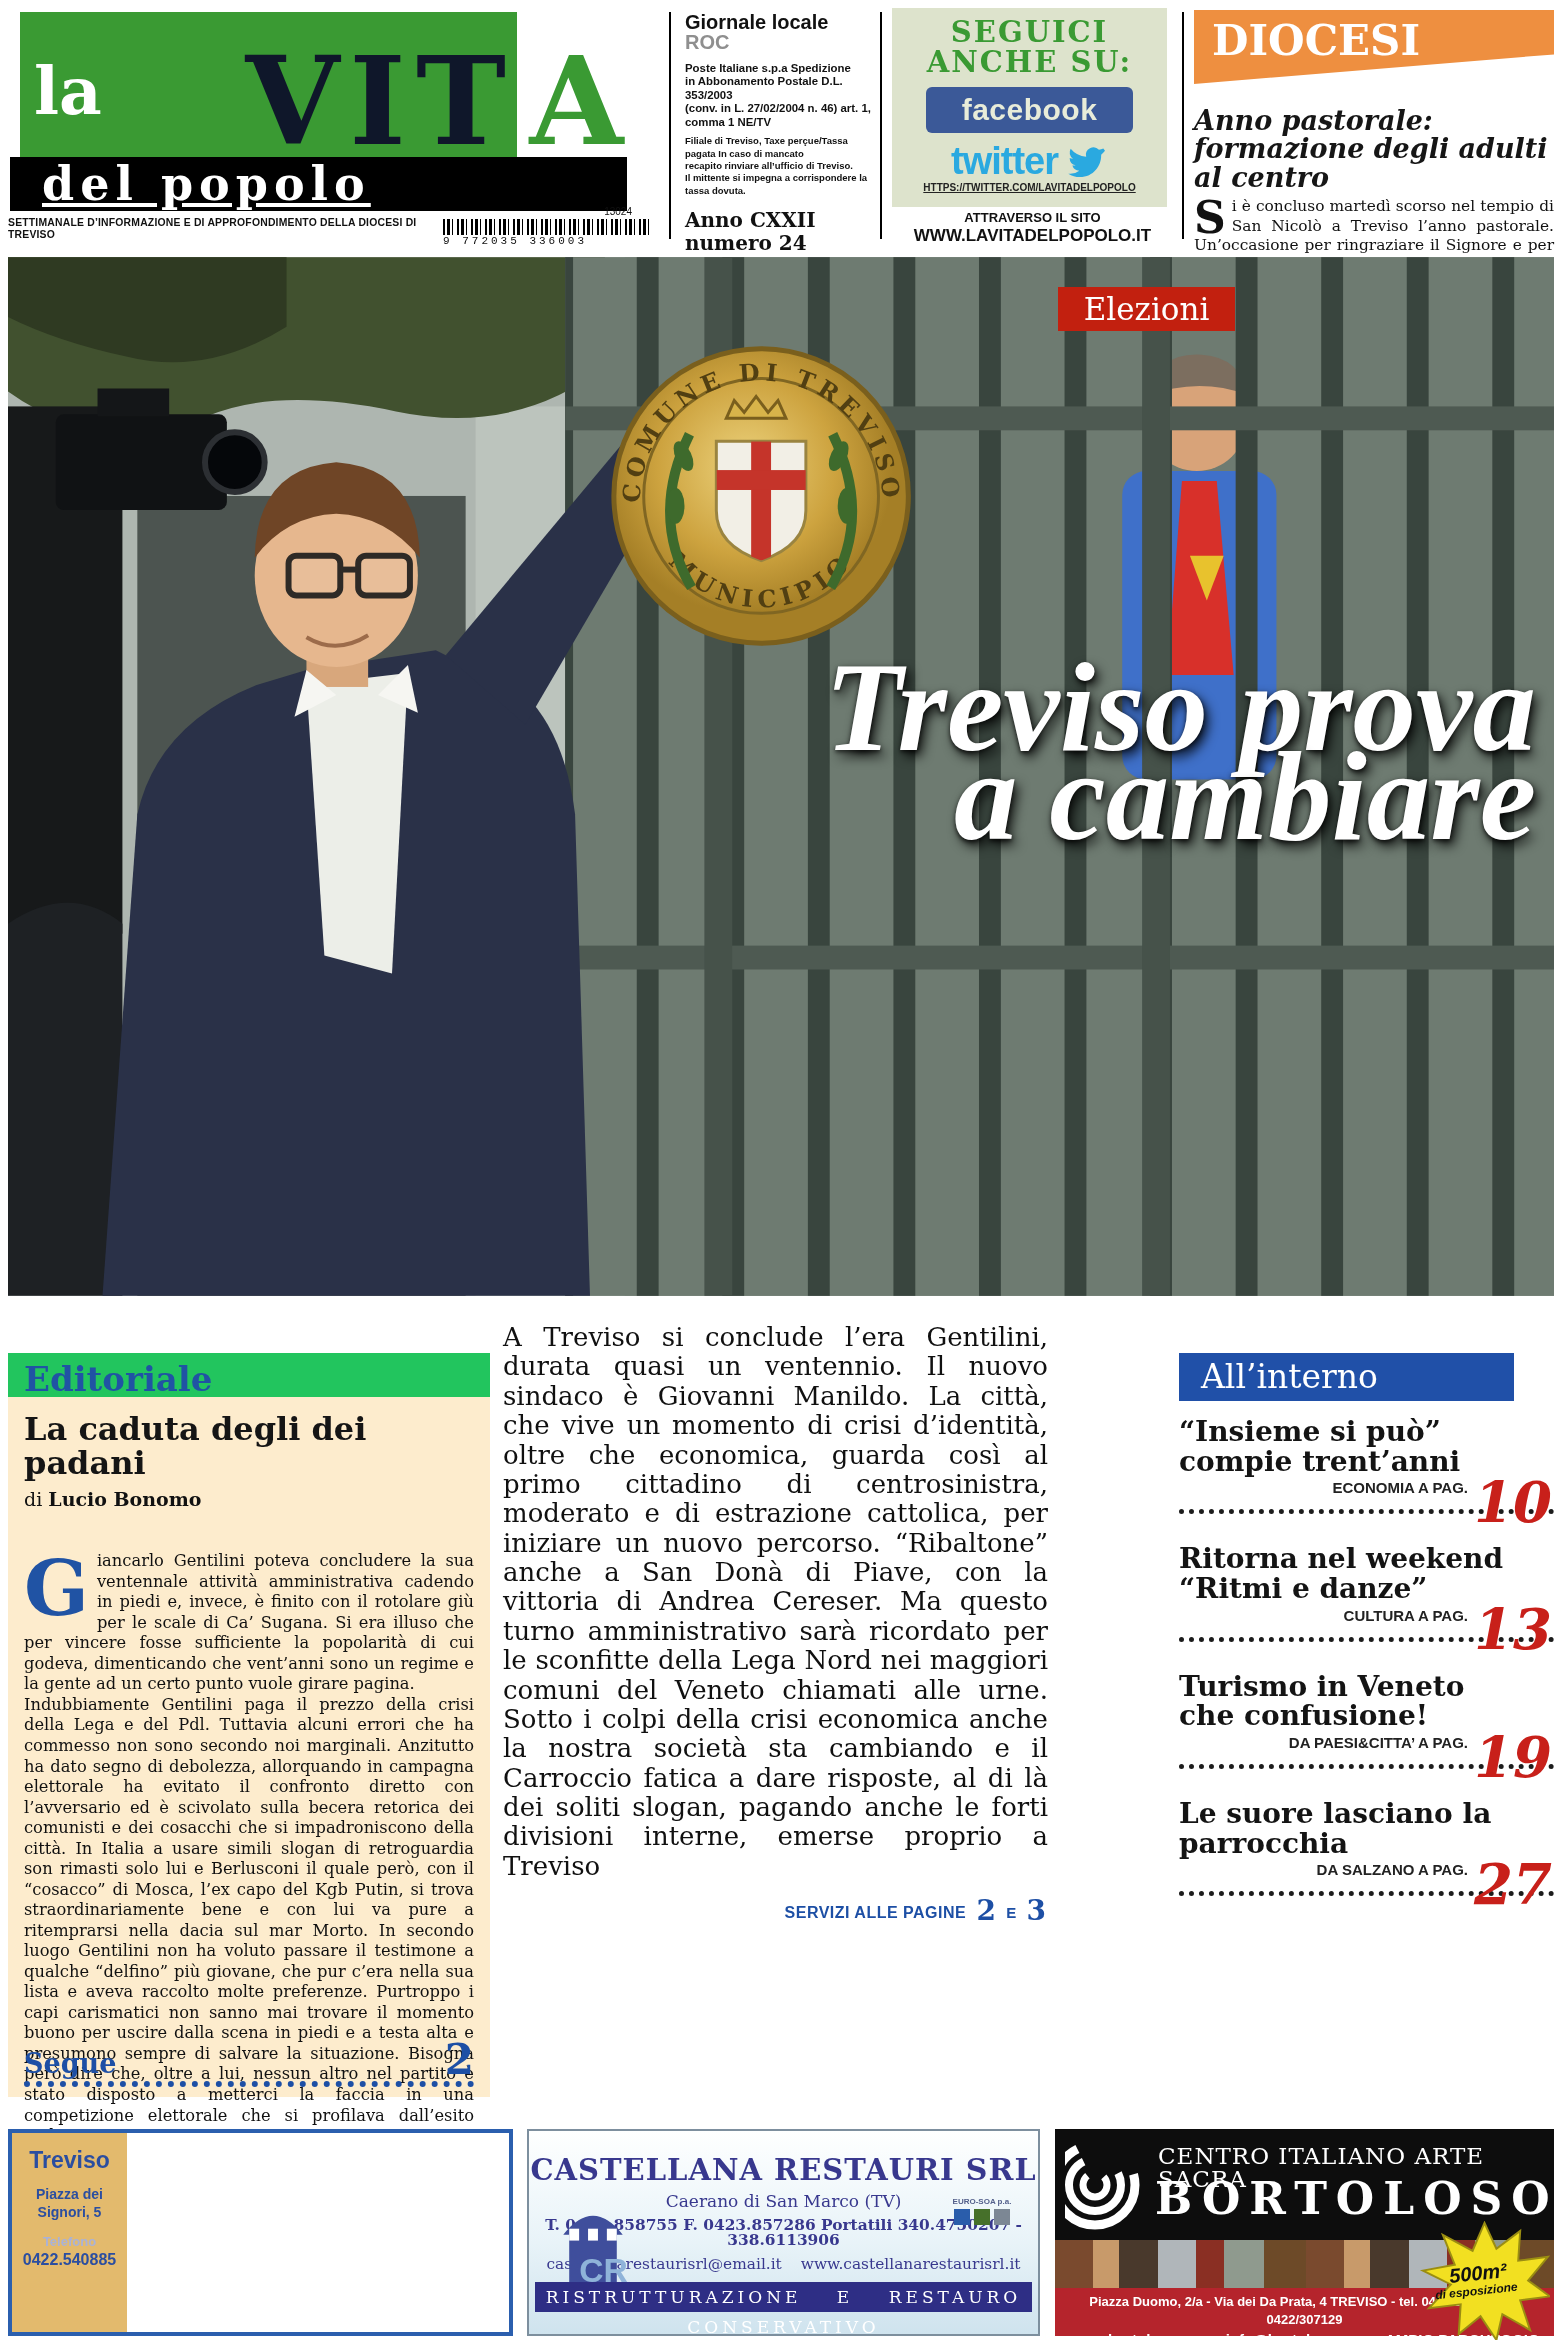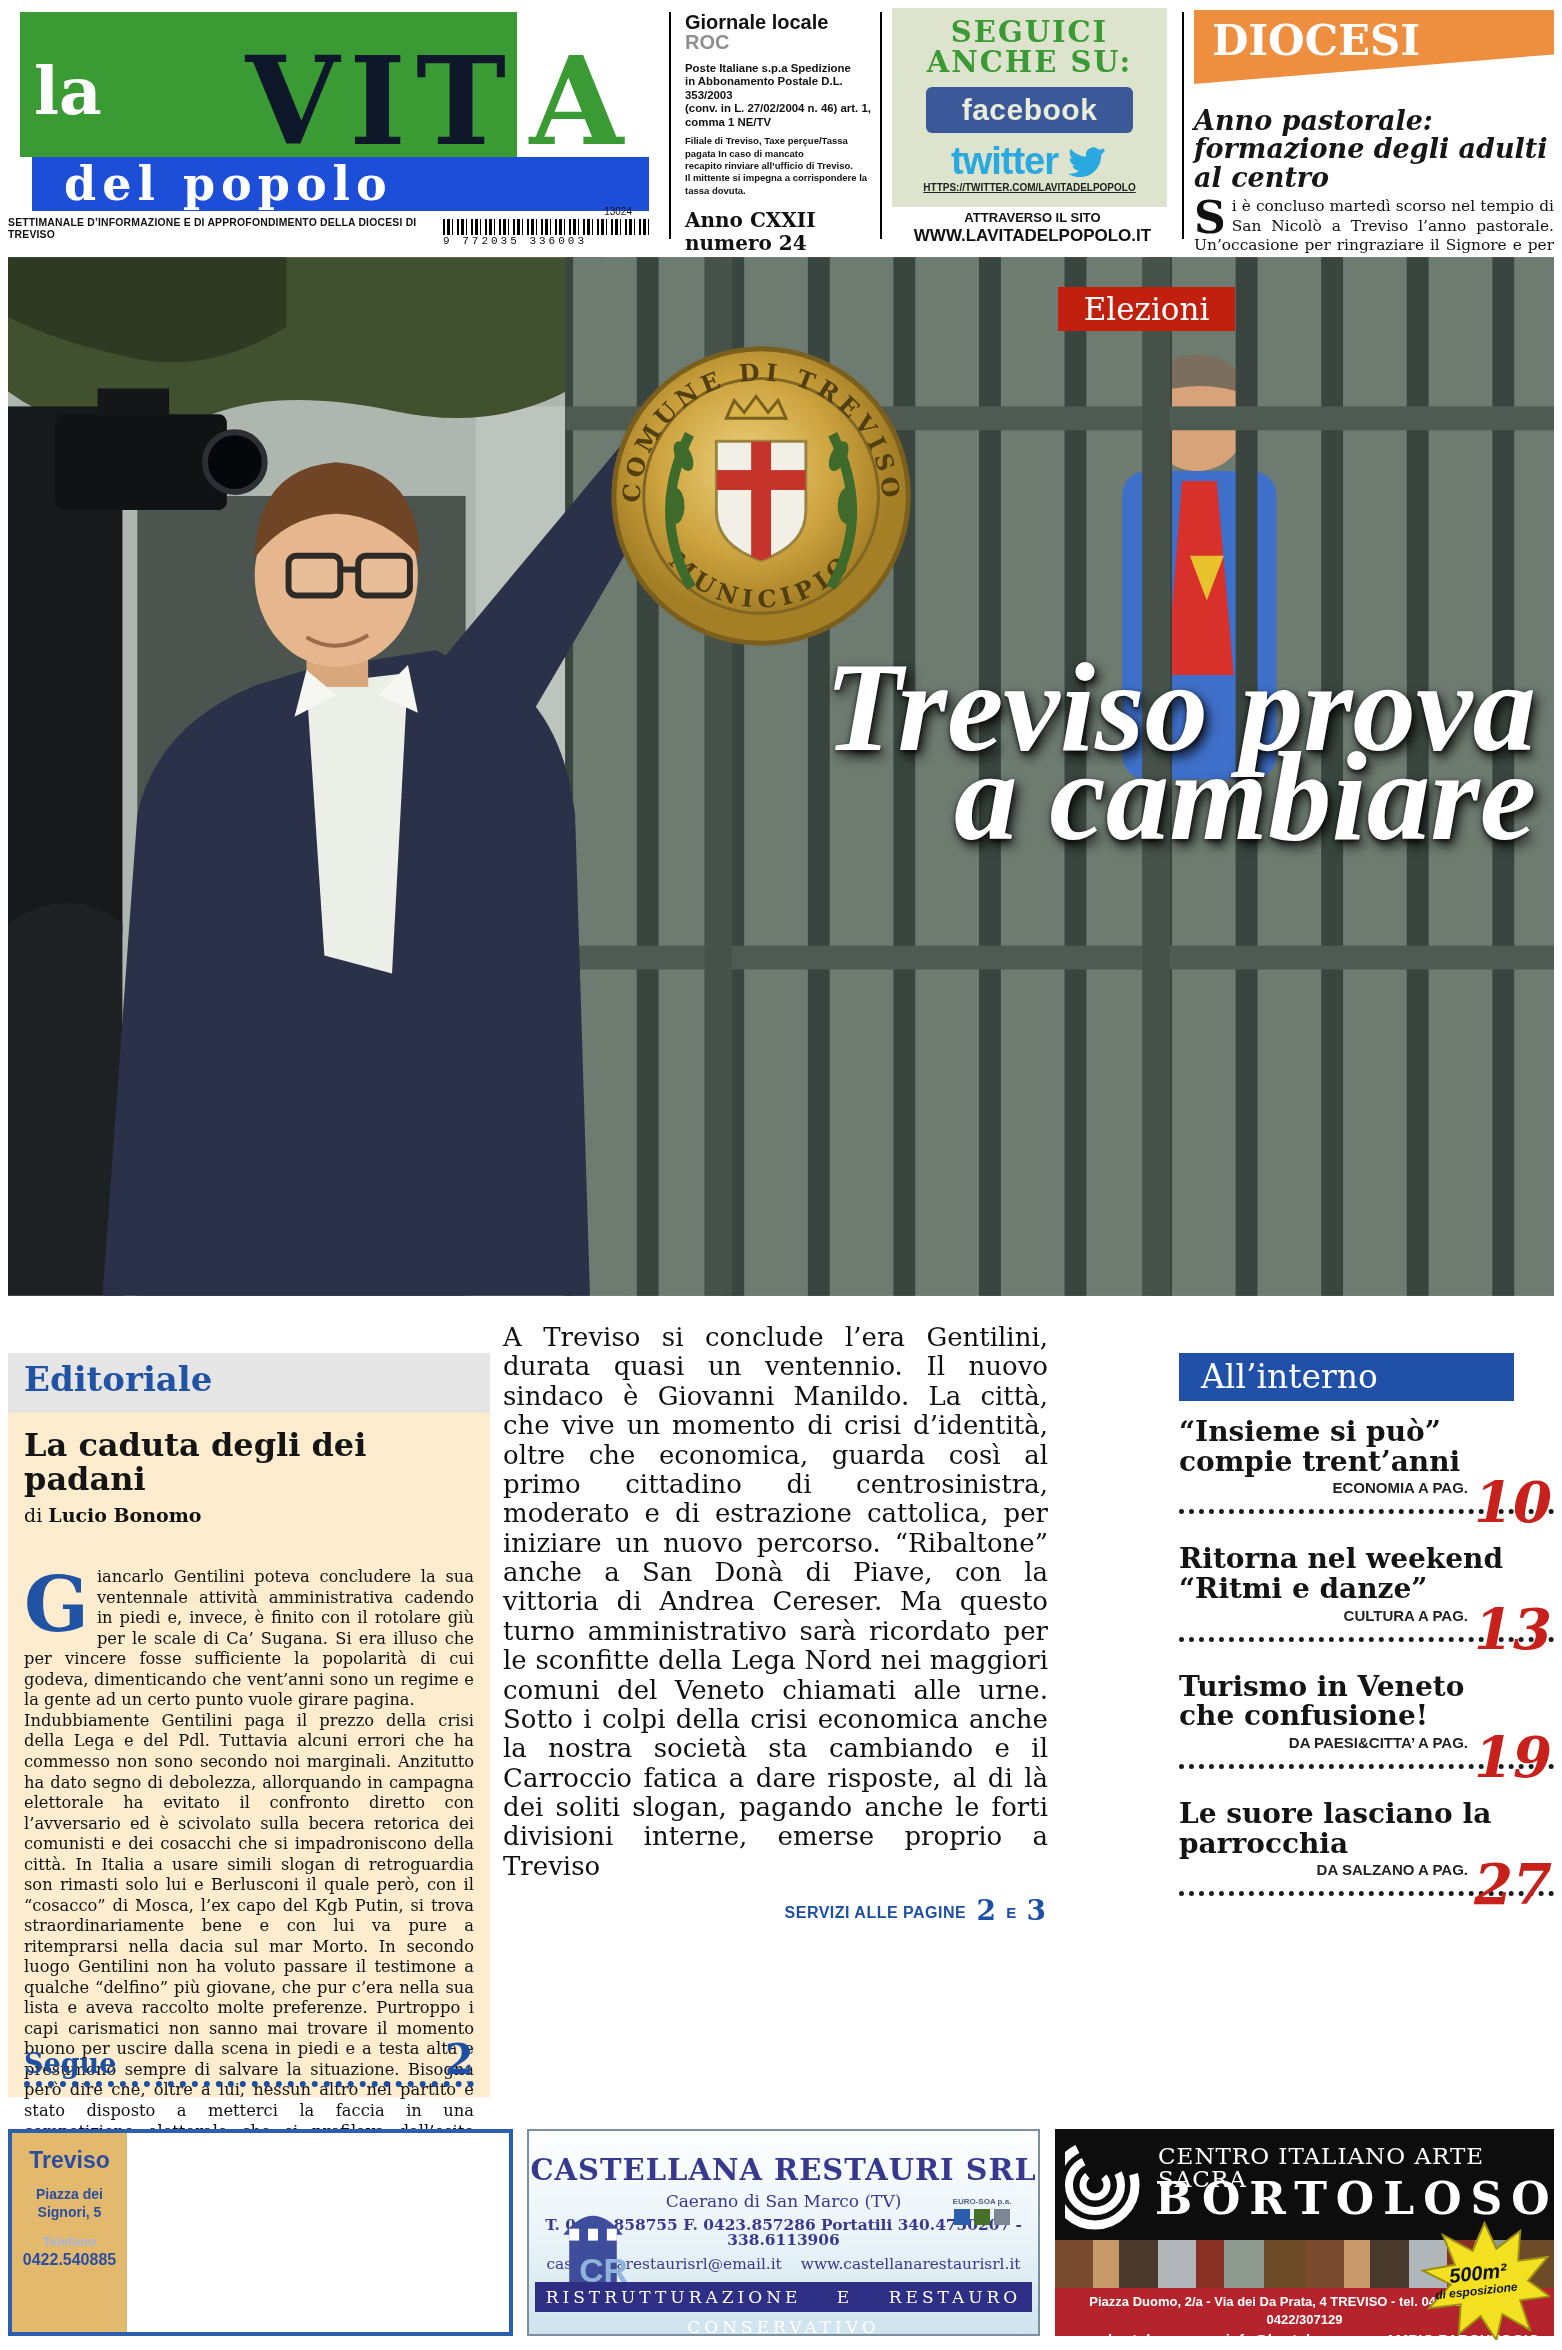--- a/index.html
+++ b/index.html
@@ -6,22 +6,22 @@
   #page{position:relative;width:1562px;height:2350px;background:#fff;overflow:hidden;
         font-family:"DejaVu Serif","Liberation Serif",serif;color:#111;}
   .abs{position:absolute;}
 
   
   .logo-green{left:20px;top:12px;width:498px;height:145px;background:#3a9a33;display:flex;align-items:flex-end;justify-content:flex-end;}
   .logo-vita{font:700 121px/0.92 "DejaVu Serif",serif;color:#0f172a;letter-spacing:10px;padding-right:2px;}
   .logo-la{left:34px;top:58px;font:700 66px/1 "DejaVu Serif",serif;color:#fff;z-index:2;}
   .logo-white{left:517px;top:12px;width:119px;height:145px;background:#fff;display:flex;align-items:flex-end;justify-content:center;}
   .logo-vita-last{font:700 121px/0.92 "DejaVu Serif",serif;color:#3a9a33;}
-  .logo-black{left:32px;top:157px;width:617px;height:54px;background:#1d4ed8;color:#fff;
-              font:700 46px/54px "DejaVu Serif",serif;letter-spacing:6px;padding-left:32px;box-sizing:border-box;}
+  .logo-black{left:10px;top:157px;width:617px;height:54px;background:#000000;color:#fff;
+              font:700 46px/54px "DejaVu Serif",serif;letter-spacing:6px;padding-left:32px;box-sizing:border-box;text-decoration:underline;}
   .tagline{left:8px;top:217px;width:432px;font:700 10.4px/1.2 "Liberation Sans",sans-serif;letter-spacing:0.2px;color:#111;}
   .vdiv{width:2px;background:#000;top:12px;height:227px;}
 
   .issue-col{left:685px;top:12px;width:187px;}
   .issue-title{font:700 20px/1 "Liberation Sans",sans-serif;color:#111;}
   .issue-roc{color:#8f8f8f;}
   .postal{margin-top:10px;font:700 11.4px/1.18 "Liberation Sans",sans-serif;}
   .postal-small{margin-top:6px;font:700 9.5px/1.3 "Liberation Sans",sans-serif;}
   .issue-anno{margin-top:12px;font:700 20px/1.15 "DejaVu Serif",serif;}
   .issue-price{margin-top:14px;text-align:right;font:700 26px/1 "DejaVu Serif",serif;}
@@ -54,21 +54,21 @@
   .hero{left:8px;top:257px;width:1546px;height:1039px;overflow:hidden;background:#7e8a82;}
   .hero svg{position:absolute;left:0;top:0;}
   .kicker{position:absolute;left:1050px;top:30px;width:177px;height:44px;background:#c2200f;color:#fff;
           font:400 31px/44px "DejaVu Serif",serif;text-align:center;}
   .headline{position:absolute;right:18px;top:406px;text-align:right;color:#fff;
             font:700 italic 127px/0.70 "Liberation Serif",serif;
             text-shadow:4px 6px 12px rgba(0,0,0,.85),0 2px 4px rgba(0,0,0,.7);}
 
   
   .edit-box{left:8px;top:1353px;width:482px;height:744px;background:#fdeccd;}
-  .edit-band{height:60px;background:#e5e5e5;}
+  .edit-band{height:44px;background:#22c55e;}
   .edit-section{font:700 34px/52px "DejaVu Serif",serif;color:#2053a4;padding-left:16px;}
   .edit-inner{padding:8px 16px 0;}
   .edit-title{font:700 32px/1.05 "DejaVu Serif",serif;color:#151515;margin:8px 0 10px;}
   .edit-byline{font:400 19px/1 "DejaVu Serif",serif;margin-bottom:42px;}
   .edit-byline b{font-weight:700;}
   .edit-body{font:400 16.3px/1.26 "DejaVu Serif",serif;text-align:justify;}
   .edit-body p{margin:0;}
   .edit-drop{float:left;font:700 76px/0.78 "DejaVu Serif",serif;color:#2053a4;padding:8px 8px 0 0;}
   .segue-row{position:absolute;left:16px;right:16px;bottom:10px;display:flex;justify-content:space-between;
              align-items:flex-end;border-bottom:6px dotted #1d4fa5;padding-bottom:4px;}

